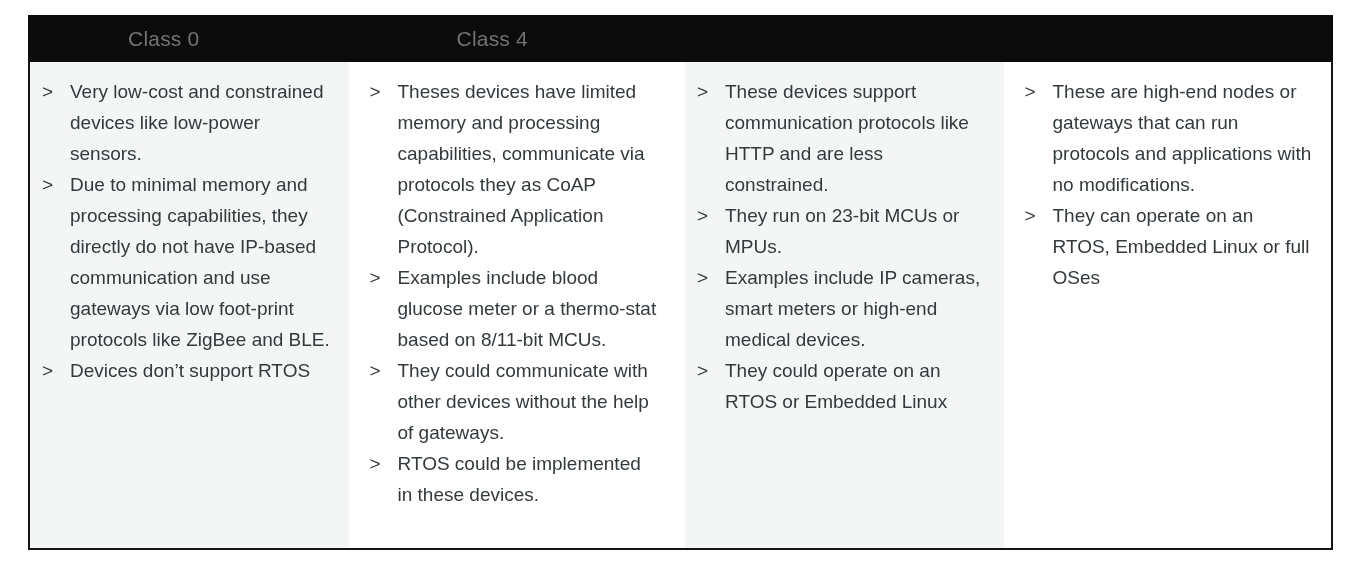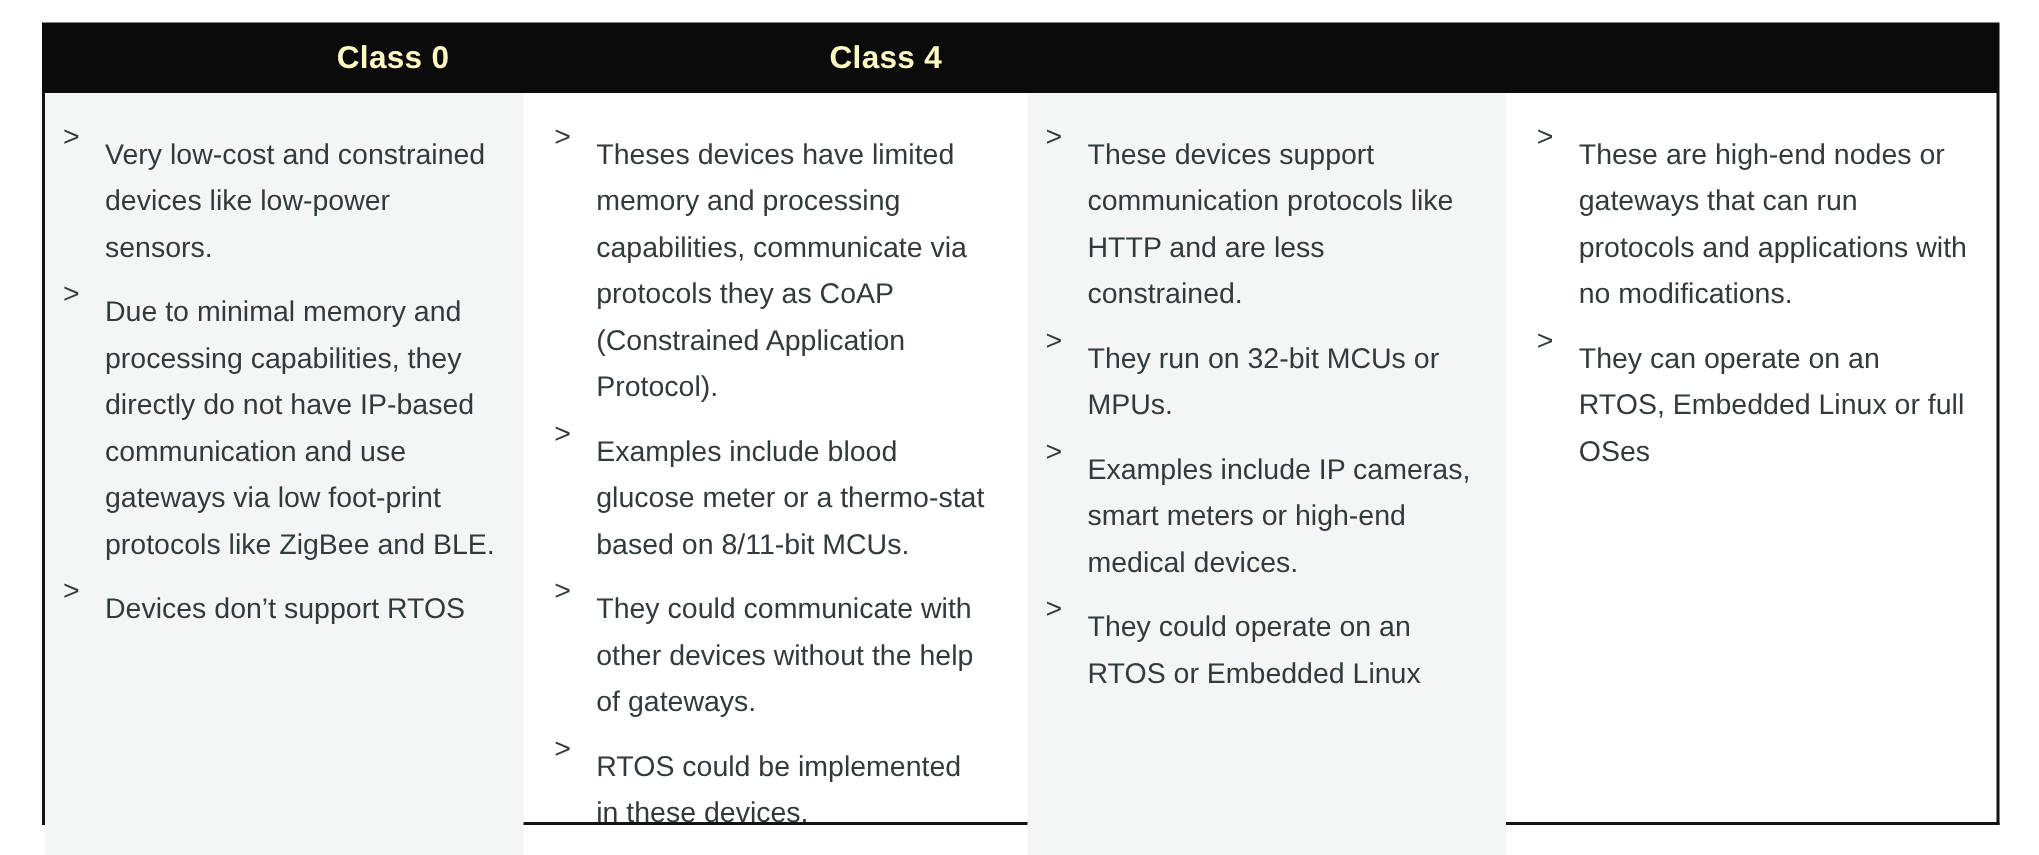--- a/index.html
+++ b/index.html
@@ -17,25 +17,25 @@
   }
   .thead {
     display:grid;
     grid-template-columns:repeat(4, 1fr);
     column-gap:9px;
     height:47px;
     background:#0b0b0b;
     align-items:center;
   }
   .th {
-    text-align:right;
+    text-align:center;
     padding-right:48px;
-    color:#fef9c3;
+    color:#737373;
     font-size:21px;
-    font-weight:700;
+    font-weight:400;
     letter-spacing:0.2px;
     white-space:nowrap;
   }
   .tbody {
     display:grid;
     grid-template-columns:repeat(4, 1fr);
     column-gap:9px;
     box-sizing:border-box;
     border:2px solid #141414;
     border-top:none;
@@ -49,21 +49,21 @@
     line-height:31px;
     color:#333a3d;
   }
   .cell.shaded { background:#f3f6f4; }
   .bullet { display:flex; align-items:flex-start; }
   .marker {
     flex:0 0 22px;
     margin-right:6px;
     color:#333a3d;
   }
-  .btext { flex:1; min-width:0;margin-top:12px; }
+  .btext { flex:1; min-width:0; }
 </style>
 </head>
 <body>
 
 <div class="stage">
   <div class="table">
 
     <div class="thead">
       <div class="th">Class 0</div>
       <div class="th">Class 4</div>
@@ -105,21 +105,21 @@
         </div>
       </div>
 
       <div class="cell shaded">
         <div class="bullet">
           <span class="marker">&gt;</span>
           <span class="btext">These devices support communication protocols like HTTP and are less constrained.</span>
         </div>
         <div class="bullet">
           <span class="marker">&gt;</span>
-          <span class="btext">They run on 32-bit MCUs or MPUs.</span>
+          <span class="btext">They run on 23-bit MCUs or MPUs.</span>
         </div>
         <div class="bullet">
           <span class="marker">&gt;</span>
           <span class="btext">Examples include IP cameras, smart meters or high-end medical devices.</span>
         </div>
         <div class="bullet">
           <span class="marker">&gt;</span>
           <span class="btext">They could operate on an RTOS or Embedded Linux</span>
         </div>
       </div>

